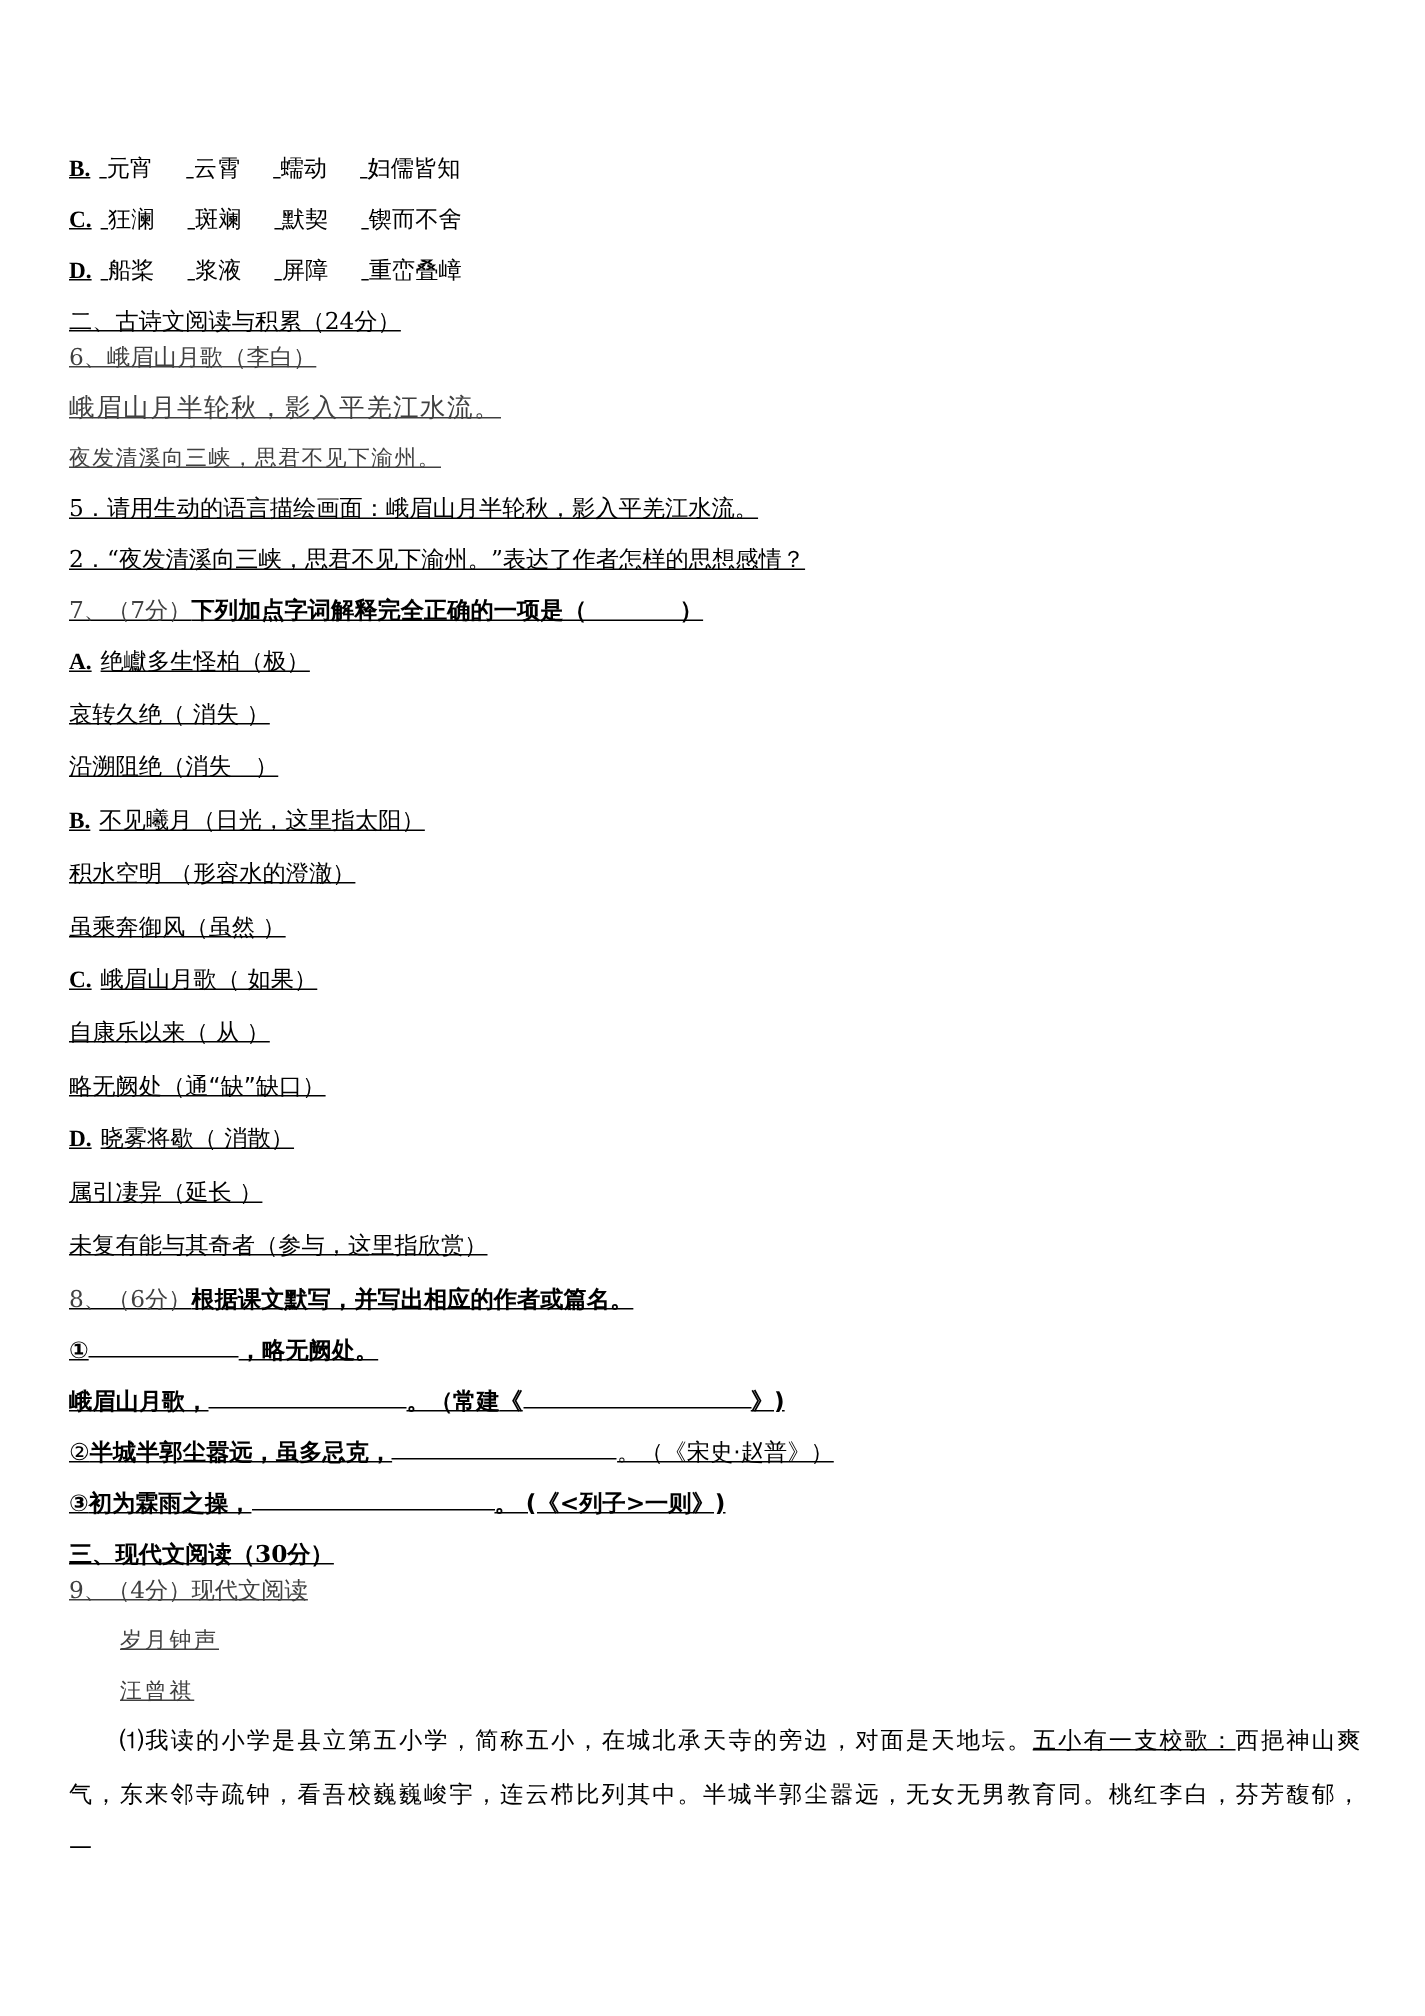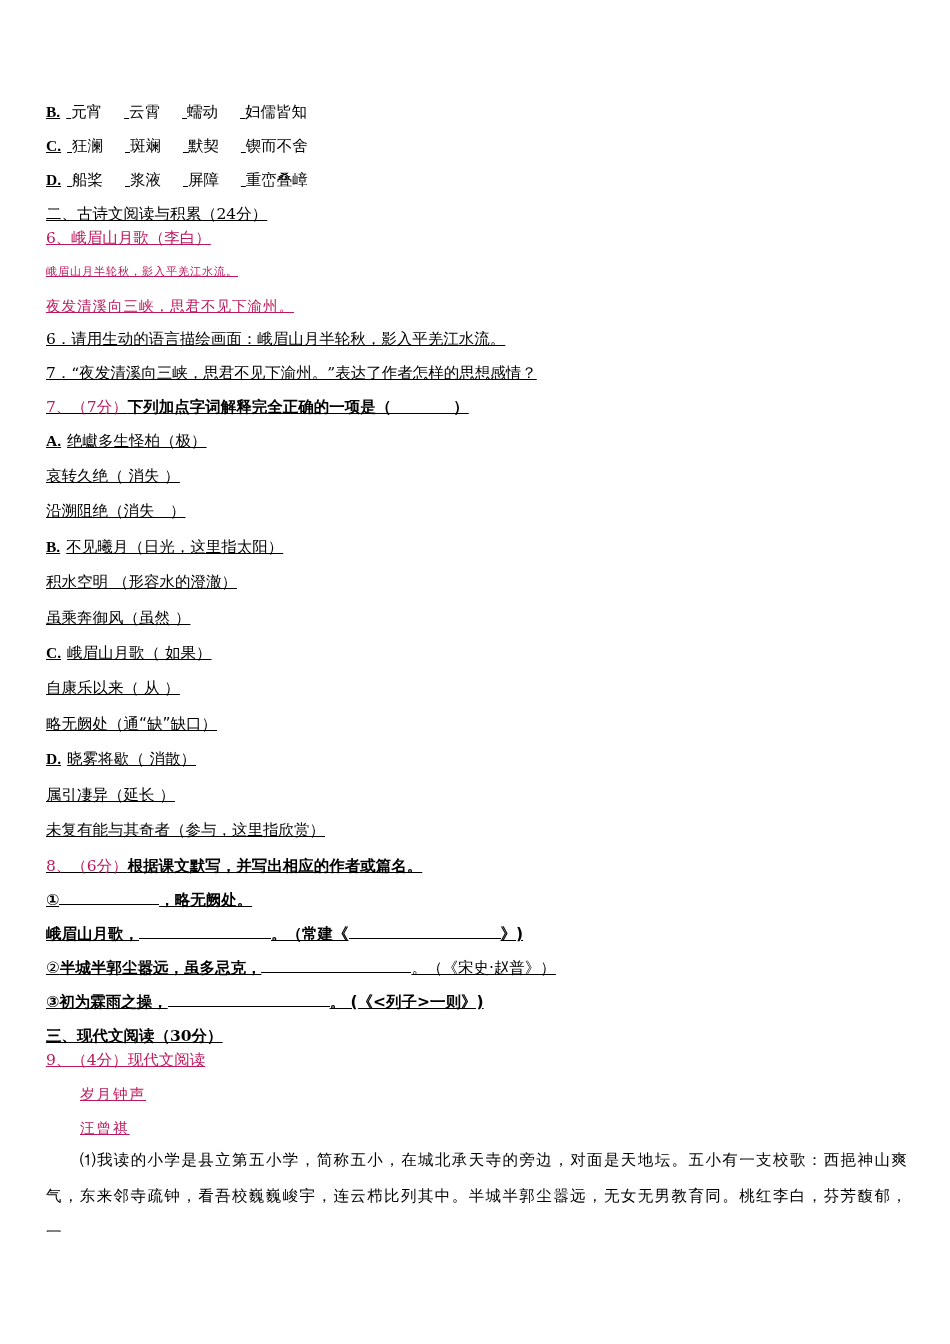--- a/index.html
+++ b/index.html
@@ -1,25 +1,25 @@
 <!DOCTYPE html>
 <html><head>
 <meta charset="utf-8">
 <style>
   html, body { margin: 0; padding: 0; background: #ffffff; }
   body { width: 950px; height: 1344px; position: relative; overflow: hidden; color: #000; }
   .line { position: absolute; left: 46px; white-space: nowrap; font-size: 15.5px; line-height: 20px; text-decoration: underline; }
   .sans { font-family: "DejaVu Sans", "Liberation Sans", sans-serif; }
   .bold { font-weight: bold; }
   .serif { font-family: "DejaVu Serif", "Liberation Serif", serif; }
-  .light { color: #be185d; }
+  .light { color: #404040; }
   .opt-label { font-family: "Liberation Serif", serif; font-weight: bold; margin-right: 6px; }
   .word { display: inline-block; margin-right: 22px; }
   .blank { display: inline-block; border-bottom: 1px solid #000; height: 14px; vertical-align: baseline; }
-  .u { }
+  .u { text-decoration: underline; }
   .para { position: absolute; left: 46px; width: 862px; font-size: 15.5px; line-height: 36px; font-family: "DejaVu Serif", serif; text-indent: 34px; text-align: justify; }
 </style>
 </head>
 <body>
 
 <div class="line sans" style="top:102px">
   <span class="opt-label">B.</span>
   <span class="word">元宵</span>
   <span class="word">云霄</span>
   <span class="word">蠕动</span>
@@ -35,24 +35,24 @@
 <div class="line sans" style="top:170px">
   <span class="opt-label">D.</span>
   <span class="word">船桨</span>
   <span class="word">浆液</span>
   <span class="word">屏障</span>
   <span class="word">重峦叠嶂</span>
 </div>
 
 <div class="line serif" style="top:204px">二、古诗文阅读与积累（24分）</div>
 <div class="line serif light" style="top:228px">6、峨眉山月歌（李白）</div>
-<div class="line serif light" style="top:262px; font-size:11px; letter-spacing:1px">峨眉山月半轮秋，影入平羌江水流。</div>
+<div class="line serif light" style="top:262px; font-size:17px; letter-spacing:1px">峨眉山月半轮秋，影入平羌江水流。</div>
 <div class="line serif light" style="top:296px; font-size:14.5px; letter-spacing:1px">夜发清溪向三峡，思君不见下渝州。</div>
-<div class="line serif" style="top:329px">6．请用生动的语言描绘画面：峨眉山月半轮秋，影入平羌江水流。</div>
-<div class="line serif" style="top:363px">7．“夜发清溪向三峡，思君不见下渝州。”表达了作者怎样的思想感情？</div>
+<div class="line serif" style="top:329px">5．请用生动的语言描绘画面：峨眉山月半轮秋，影入平羌江水流。</div>
+<div class="line serif" style="top:363px">2．“夜发清溪向三峡，思君不见下渝州。”表达了作者怎样的思想感情？</div>
 
 <div class="line" style="top:397px">
   <span class="serif light">7、（7分）</span><span class="sans bold">下列加点字词解释完全正确的一项是（　　　　）</span>
 </div>
 
 <div class="line sans" style="top:431px"><span class="opt-label">A.</span><span>绝巘多生怪柏（极）</span></div>
 <div class="line sans" style="top:466px">哀转久绝（ 消失 ）</div>
 <div class="line sans" style="top:501px">沿溯阻绝（消失　）</div>
 
 <div class="line sans" style="top:537px"><span class="opt-label">B.</span><span>不见曦月（日光，这里指太阳）</span></div>

